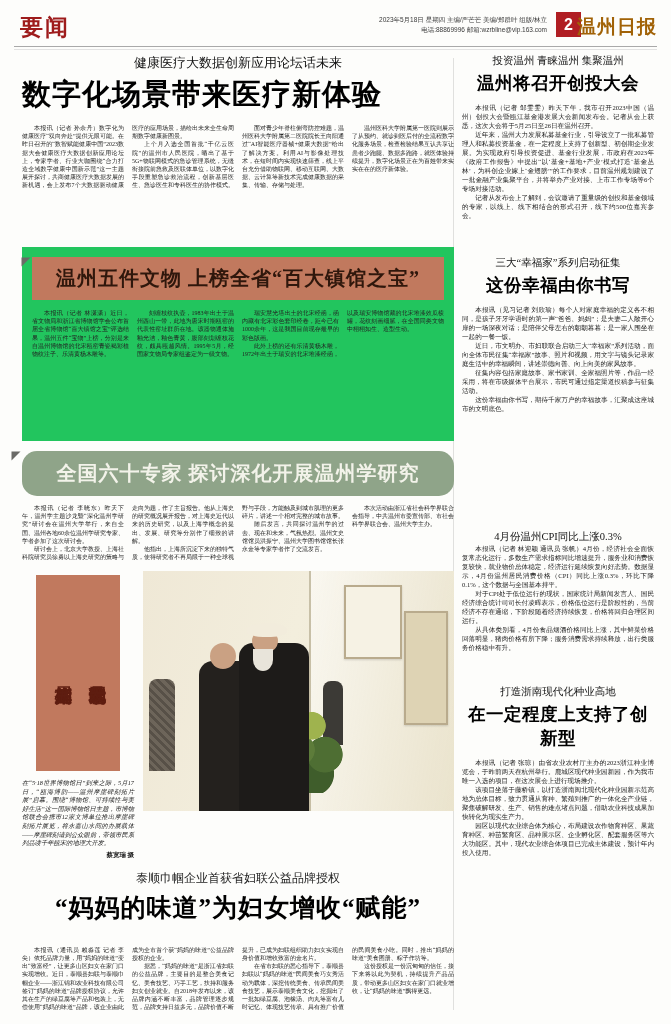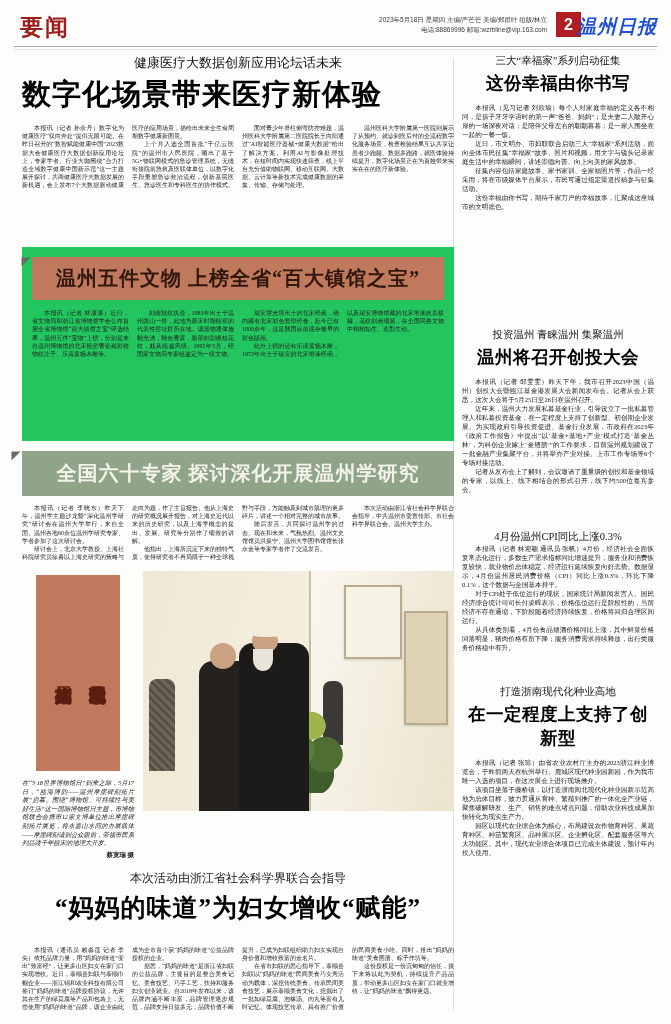--- a/index.html
+++ b/index.html
@@ -7,22 +7,22 @@
         font-family:"Liberation Serif","DejaVu Serif",serif;color:#222;overflow:hidden;}
   
   .header{position:absolute;left:14px;right:14px;top:6px;height:38px;}
   .section-name{position:absolute;left:6px;top:6px;font-family:"DejaVu Sans","Liberation Sans",sans-serif;
         font-weight:900;font-size:23px;color:#9e1c1c;letter-spacing:2px;}
   .pubinfo{position:absolute;right:110px;top:9px;text-align:right;font-size:6.5px;line-height:9.5px;color:#3a3a3a;
         font-family:"Liberation Sans",sans-serif;}
   .pagenum{position:absolute;right:76px;top:6px;width:25px;height:25px;background:#b01e23;color:#fff;
         font-weight:bold;font-size:16px;display:flex;align-items:center;justify-content:center;
         font-family:"Liberation Sans",sans-serif;}
-  .masthead{position:absolute;right:0px;top:8px;color:#1d4ed8;font-size:19px;font-weight:bold;
-        font-style:italic;letter-spacing:1px;font-family:"Liberation Serif",serif;}
+  .masthead{position:absolute;right:0px;top:8px;color:#a16207;font-size:19px;font-weight:bold;
+        letter-spacing:1px;font-family:"Liberation Serif",serif;}
   .header-rule{position:absolute;left:14px;right:14px;top:46px;height:1px;background:#a9a9a9;}
   .header-rule2{position:absolute;left:14px;right:14px;top:49px;height:1px;background:#e2e2e2;}
   
   .main-left{position:absolute;left:22px;top:54px;width:432px;}
   .vdivider{position:absolute;left:453px;top:58px;width:1px;height:952px;background:#e0e0de;}
   .right-col{position:absolute;left:462px;top:54px;width:192px;}
   
   .kicker{text-align:center;font-size:13px;color:#111;}
   .headline{font-family:"DejaVu Sans","Liberation Sans",sans-serif;font-weight:900;
         font-size:29px;letter-spacing:1px;color:#000;margin:3px 0 9px;}
@@ -31,21 +31,21 @@
   
   .relics-box{position:relative;margin-top:17px;background:#22c55e;padding:10px 10px 10px;}
   .banner-terra{position:relative;background:#c1795e;color:#2f170c;text-align:center;font-weight:bold;
         font-size:20px;padding:8px 0;letter-spacing:1px;}
   .corner-fold{position:absolute;left:-6px;top:-4px;width:0;height:0;
         border-top:9px solid transparent;border-right:9px solid transparent;border-bottom:9px solid #6a6a66;
         transform:rotate(90deg);}
   .relics-body{margin-top:9px;height:122px;}
   
   .banner-green{position:relative;margin-top:10px;background:#8fa489;color:#f3f3ea;text-align:center;
-        font-weight:bold;font-size:20px;padding:9px 0;letter-spacing:1px;}
+        font-weight:bold;font-size:20px;padding:9px 0;letter-spacing:1px;border-radius:15px;}
   .wz-body{margin-top:8px;height:58px;}
   
   .photo-row{display:flex;gap:9px;margin-top:9px;}
   .photo-left{width:112px;flex:0 0 112px;}
   .vtitle{width:84px;height:196px;margin:4px auto 0;background:#c1795e;color:#5e1d10;font-weight:bold;
         font-size:17px;line-height:2.0;writing-mode:vertical-rl;text-align:center;white-space:pre-line;
         display:block;padding:6px 6px;box-sizing:border-box;}
   .caption{font-size:6.3px;line-height:8.6px;font-style:italic;text-align:justify;margin-top:8px;color:#222;}
   .credit{font-size:6.5px;text-align:right;font-weight:bold;margin-top:3px;}
   .photo{flex:1;height:240px;position:relative;overflow:hidden;background:linear-gradient(105deg,#efe8d6 0%,#f3eedd 45%,#e9e2cc 100%);}
@@ -160,54 +160,54 @@
         <div class="ph-person p1"></div>
         <div class="ph-person p2"></div>
         <div class="ph-head h1"></div>
         <div class="ph-head h2"></div>
         <div class="ph-beard"></div>
         <div class="ph-hat"></div>
       </div>
     </div>
 
     <div class="bottom-art">
-      <div class="kicker-sm">本次活动由浙江省社会科学界联合会指导</div>
+      <div class="kicker-sm">泰顺巾帼企业首获省妇联公益品牌授权</div>
       <div class="headline-serif">“妈妈的味道”为妇女增收“赋能”</div>
       <div class="body-cols bottom-body">
         <p>本报讯（通讯员 赖淼莲 记者 李尖）依托品牌力量，用“妈妈的味道”变出“致富经”，让更多山区妇女在家门口实现增收。近日，泰顺县妇联与泰顺巾帼企业——浙江锦和农业科技有限公司签订“妈妈的味道”品牌授权协议，允许其在生产的绿豆腐等产品和包装上，无偿使用“妈妈的味道”品牌，该企业由此成为全市首个获“妈妈的味道”公益品牌授权的企业。</p>
         <p>据悉，“妈妈的味道”是浙江省妇联的公益品牌，主要目的是整合美食记忆、美食技艺、巧手工艺，扶持和服务妇女创业就业。自2018年发布以来，该品牌内涵不断丰富，品牌管理逐步规范，品牌支持日益多元，品牌价值不断提升，已成为妇联组织助力妇女实现自身价值和增收致富的金名片。</p>
         <p>在省市妇联的悉心指导下，泰顺县妇联以“妈妈的味道”民间美食巧女秀活动为载体，深挖传统美食、传承民间美食技艺，展示泰顺美食文化，挖掘出了一批如绿豆腐、泡橡汤、肉丸等富有儿时记忆、体现技艺传承、具有推广价值的民间美食小吃。同时，推出“妈妈的味道”美食图册、粽子作坊等。</p>
         <p>这份授权是一份沉甸甸的信任，接下来将以此为契机，持续提升产品品质，带动更多山区妇女在家门口就业增收，让“妈妈的味道”飘得更远。</p>
       </div>
     </div>
   </div>
 
   <div class="right-col">
 
+    <div class="r-art r1">
+      <div class="r-kicker">投资温州 青睐温州 集聚温州</div>
+      <div class="r-head">温州将召开创投大会</div>
+      <div class="r-body">
+        <p>本报讯（记者 邹雯雯）昨天下午，我市召开2023中国（温州）创投大会暨瓯江基金港发展大会新闻发布会。记者从会上获悉，这次大会将于5月25日至26日在温州召开。</p>
+        <p>近年来，温州大力发展私募基金行业，引导设立了一批私募管理人和私募投资基金，在一定程度上支持了创新型、初创期企业发展。为实现政府引导投资促进、基金行业发展，市政府在2023年《政府工作报告》中提出“以‘基金+基地+产业’模式打造‘基金丛林’，为科创企业嫁上‘金翅膀’”的工作要求，目前温州规划建设了一批金融产业集聚平台，并将举办产业对接、上市工作专场等6个专场对接活动。</p>
+        <p>记者从发布会上了解到，会议邀请了重量级的创投和基金领域的专家，以线上、线下相结合的形式召开，线下约500位嘉宾参会。</p>
+      </div>
+    </div>
+
     <div class="r-art r2">
       <div class="r-kicker">三大“幸福家”系列启动征集</div>
       <div class="r-head">这份幸福由你书写</div>
       <div class="r-body">
         <p>本报讯（见习记者 刘欣瑜）每个人对家庭幸福的定义各不相同，是孩子牙牙学语时的第一声“爸爸、妈妈”；是夫妻二人敞开心扉的一场深夜对话；是陪伴父母左右的朝朝暮暮；是一家人围坐在一起的一餐一饭。</p>
         <p>近日，市文明办、市妇联联合启动三大“幸福家”系列活动，面向全体市民征集“幸福家”故事、照片和视频，用文字与镜头记录家庭生活中的幸福瞬间，讲述崇德向善、向上向美的家风故事。</p>
         <p>征集内容包括家庭故事、家书家训、全家福照片等，作品一经采用，将在市级媒体平台展示，市民可通过指定渠道投稿参与征集活动。</p>
         <p>这份幸福由你书写，期待千家万户的幸福故事，汇聚成这座城市的文明底色。</p>
       </div>
     </div>
 
-    <div class="r-art r1">
-      <div class="r-kicker">投资温州 青睐温州 集聚温州</div>
-      <div class="r-head">温州将召开创投大会</div>
-      <div class="r-body">
-        <p>本报讯（记者 邹雯雯）昨天下午，我市召开2023中国（温州）创投大会暨瓯江基金港发展大会新闻发布会。记者从会上获悉，这次大会将于5月25日至26日在温州召开。</p>
-        <p>近年来，温州大力发展私募基金行业，引导设立了一批私募管理人和私募投资基金，在一定程度上支持了创新型、初创期企业发展。为实现政府引导投资促进、基金行业发展，市政府在2023年《政府工作报告》中提出“以‘基金+基地+产业’模式打造‘基金丛林’，为科创企业嫁上‘金翅膀’”的工作要求，目前温州规划建设了一批金融产业集聚平台，并将举办产业对接、上市工作专场等6个专场对接活动。</p>
-        <p>记者从发布会上了解到，会议邀请了重量级的创投和基金领域的专家，以线上、线下相结合的形式召开，线下约500位嘉宾参会。</p>
-      </div>
-    </div>
-
     <div class="r-art r3">
       <div class="r-kicker">4月份温州CPI同比上涨0.3%</div>
       <div class="r-body">
         <p>本报讯（记者 林迎颖 通讯员 张帆）4月份，经济社会全面恢复常态化运行，多数生产需求指标同比增速提升，服务业和消费恢复较快，就业物价总体稳定，经济运行延续恢复向好态势。数据显示，4月份温州居民消费价格（CPI）同比上涨0.3%，环比下降0.1%，这个数据与全国基本持平。</p>
         <p>对于CPI处于低位运行的现状，国家统计局新闻发言人、国民经济综合统计司司长付凌晖表示，价格低位运行是阶段性的，当前经济不存在通缩，下阶段随着经济持续恢复，价格将回归合理区间运行。</p>
         <p>从具体类别看，4月份食品烟酒价格同比上涨，其中鲜菜价格回落明显，猪肉价格有所下降；服务消费需求持续释放，出行类服务价格稳中有升。</p>
       </div>
     </div>
 
     <div class="r-art r4">

